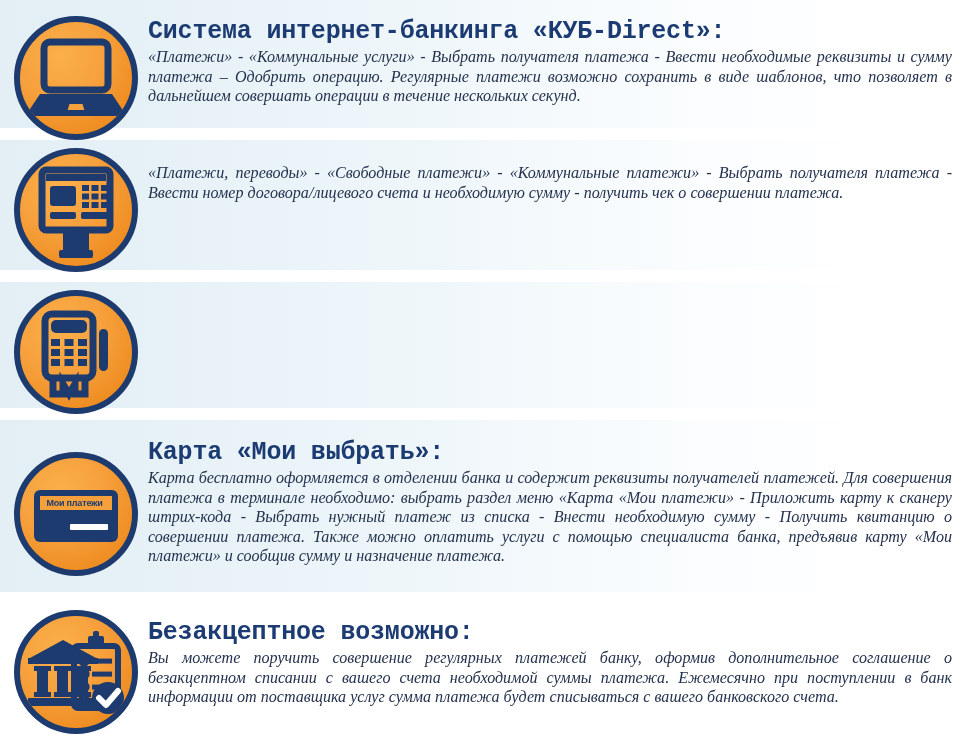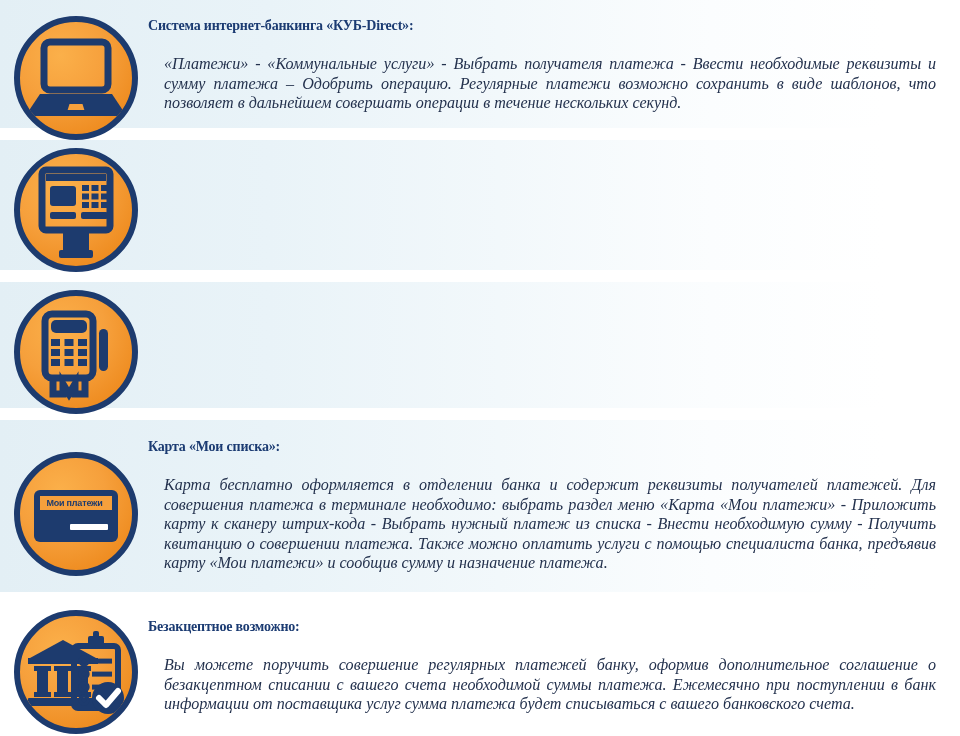--- a/index.html
+++ b/index.html
@@ -81,40 +81,40 @@
   }
 
   
   .textblock {
     position: absolute;
     left: 148px;
     width: 804px;
     z-index: 3;
   }
   .heading {
-    font-family: Liberation Serif, serif;
+    font-family: Liberation Mono, monospace;
     font-weight: bold;
-    font-size: 14px;
+    font-size: 25px;
     line-height: 24px;
     color: #1b3b72;
     letter-spacing: -0.2px;
-    margin: 0 0 3px 0;
+    margin: 6px 0 3px 0;
     white-space: nowrap;
   }
   .heading .tail {
     font-weight: bold;
   }
   .body {
     font-family: "Liberation Serif", "DejaVu Serif", serif;
     font-style: italic;
     font-size: 16.1px;
     line-height: 19.6px;
     color: #23314d;
     text-align: justify;
-    margin: 16px;
+    margin: 0;
   }
 
   
   #sec1 { top: 8px; }
   #sec1 .icon-wrap { top: 8px; }
   #sec1 .textblock { top: 6px; }
 
   #sec2 { top: 148px; }
   #sec2 .icon-wrap { top: 0px; }
   #sec2 .textblock { top: 15px; }
@@ -185,20 +185,21 @@
 
           <rect x="30" y="58" width="26" height="7" rx="2" fill="#1d3b6e"></rect>
           <rect x="61" y="58" width="27" height="7" rx="2" fill="#1d3b6e"></rect>
 
           <rect x="43" y="76" width="26" height="26" fill="#1d3b6e"></rect>
           <rect x="39" y="96" width="34" height="8" rx="2" fill="#1d3b6e"></rect>
         </svg>
       </div>
     </div>
     <div class="textblock">
+      <p class="body">«Платежи, переводы» - «Свободные платежи» - «Коммунальные платежи» - Выбрать получателя платежа - Ввести номер договора/лицевого счета и необходимую сумму - получить чек о совершении платежа.</p>
     </div>
   </div>
 
   <div class="section" id="sec3">
     <div class="icon-wrap">
       <div class="circle">
         <svg viewBox="0 0 112 112" xmlns="http://www.w3.org/2000/svg">
 
           <rect x="25" y="18" width="48" height="64" rx="7" ry="7" fill="none" stroke="#1d3b6e" stroke-width="7"></rect>
 
@@ -236,21 +237,21 @@
           <rect x="50" y="66" width="38" height="6" rx="1" fill="#ffffff"></rect>
         </svg>
         <div style="position:absolute;left:20px;top:38px;width:69px;height:14px;
                     display:flex;align-items:center;justify-content:center;
                     font-family:'Liberation Sans','DejaVu Sans',sans-serif;
                     font-weight:bold;font-size:9px;color:#1d3b6e;
                     letter-spacing:-0.2px;white-space:nowrap;">Мои платежи</div>
       </div>
     </div>
     <div class="textblock">
-      <p class="heading"><span>Карта «Мои списка»</span><span class="tail">:</span></p>
+      <p class="heading"><span>Карта «Мои выбрать»</span><span class="tail">:</span></p>
       <p class="body">Карта бесплатно оформляется в отделении банка и содержит реквизиты получателей платежей. Для совершения платежа в терминале необходимо: выбрать раздел меню «Карта «Мои платежи» -  Приложить карту к сканеру штрих-кода - Выбрать нужный платеж из списка - Внести необходимую сумму - Получить квитанцию о совершении платежа. Также можно оплатить услуги с помощью специалиста банка, предъявив карту «Мои платежи» и сообщив сумму и назначение платежа.</p>
     </div>
   </div>
 
   <div class="section" id="sec5">
     <div class="icon-wrap">
       <div class="circle">
         <svg viewBox="0 0 112 112" xmlns="http://www.w3.org/2000/svg">
 
           <path d="M10 42 L43 24 L76 42 Z" fill="#1d3b6e"></path>

